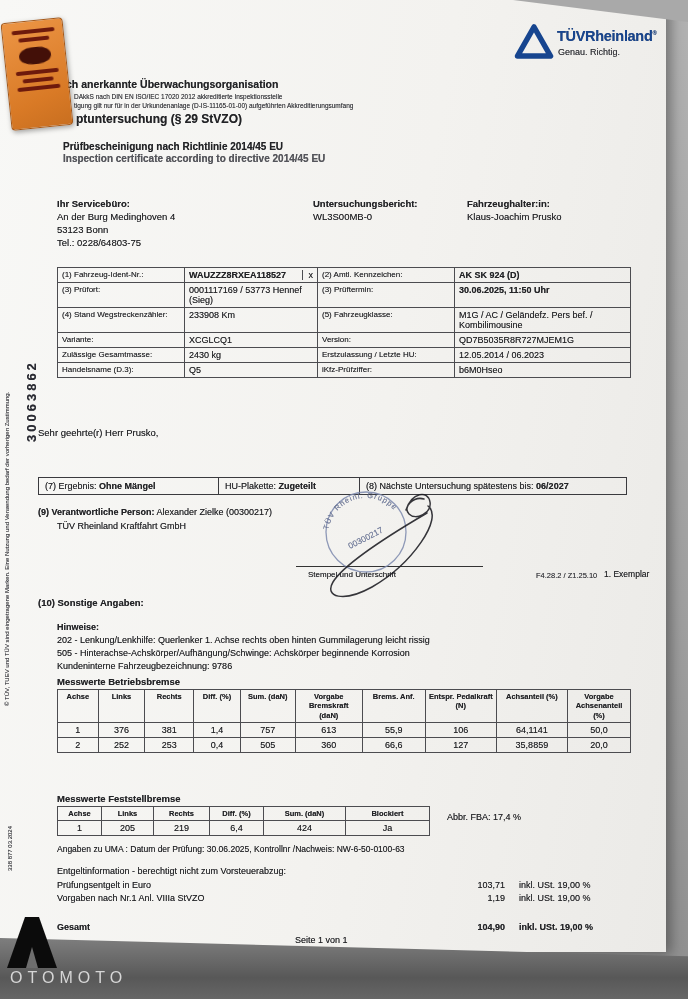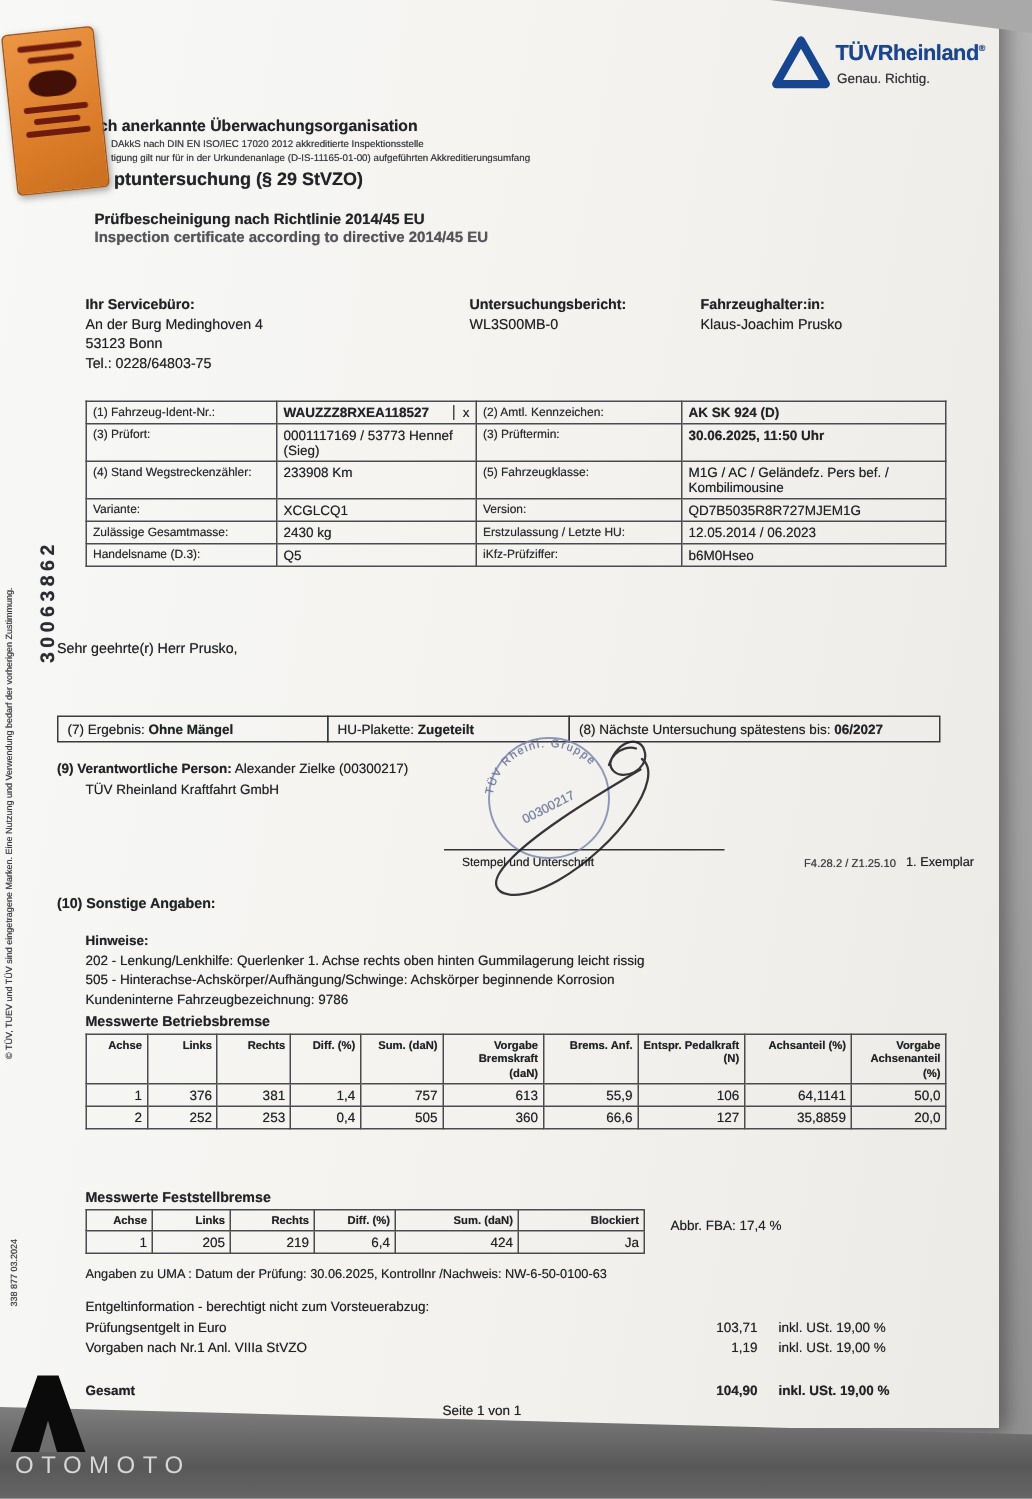--- a/index.html
+++ b/index.html
@@ -38,21 +38,21 @@
   .vtab .lbl{font-size:8px;color:#2a2b2e}
   .vtab .val{font-size:9px}
   .vinflex{display:flex;align-items:center}
   .vindiv{border-left:1px solid #4c4c50;align-self:stretch;margin:0 6px 0 auto}
   
   .resrow{position:absolute;left:38px;top:477px;width:589px;display:flex;font-size:9px}
   .resbox{border:1px solid #3a3a3e;padding:3px 6px;white-space:nowrap}
   .resbox+.resbox{margin-left:-1px}
   
   .btab{border-collapse:collapse;table-layout:fixed;position:absolute;background:transparent}
-  .btab th,.btab td{border:1px solid #4c4c50;padding:2px 3px;text-align:right;vertical-align:top;overflow:hidden}
+  .btab th,.btab td{border:1px solid #4c4c50;padding:2px 3px;text-align:center;vertical-align:top;overflow:hidden}
   .btab th{font-size:7.5px;font-weight:bold;line-height:1.25}
   .btab td{font-size:9px}
   
   .fees{position:absolute;left:57px;top:865px;width:570px;font-size:9px}
   .fee-row{display:flex;line-height:13.5px}
   .fee-label{flex:1;white-space:nowrap}
   .fee-amount{width:52px;text-align:right}
   .fee-vat{width:108px;margin-left:14px}
   
   .vert{position:absolute;transform:rotate(-90deg);transform-origin:0 0;white-space:nowrap;color:#3c3d42}
@@ -152,21 +152,21 @@
     </tbody>
       </table>
 
     <div class="abs t95" style="left:38px;top:427px">Sehr geehrte(r) Herr Prusko,</div>
 
     <div class="resrow">
       <div class="resbox" style="width:181px">
         <span>(7) Ergebnis:</span>
         <span class="b">Ohne Mängel</span>
       </div>
-      <div class="resbox" style="width:162px">
+      <div class="resbox" style="width:142px">
         <span>HU-Plakette:</span>
         <span class="b">Zugeteilt</span>
       </div>
       <div class="resbox" style="flex:1">
         <span>(8) Nächste Untersuchung spätestens bis:</span>
         <span class="b">06/2027</span>
       </div>
     </div>
 
     <div class="abs t9" style="left:38px;top:507px">

